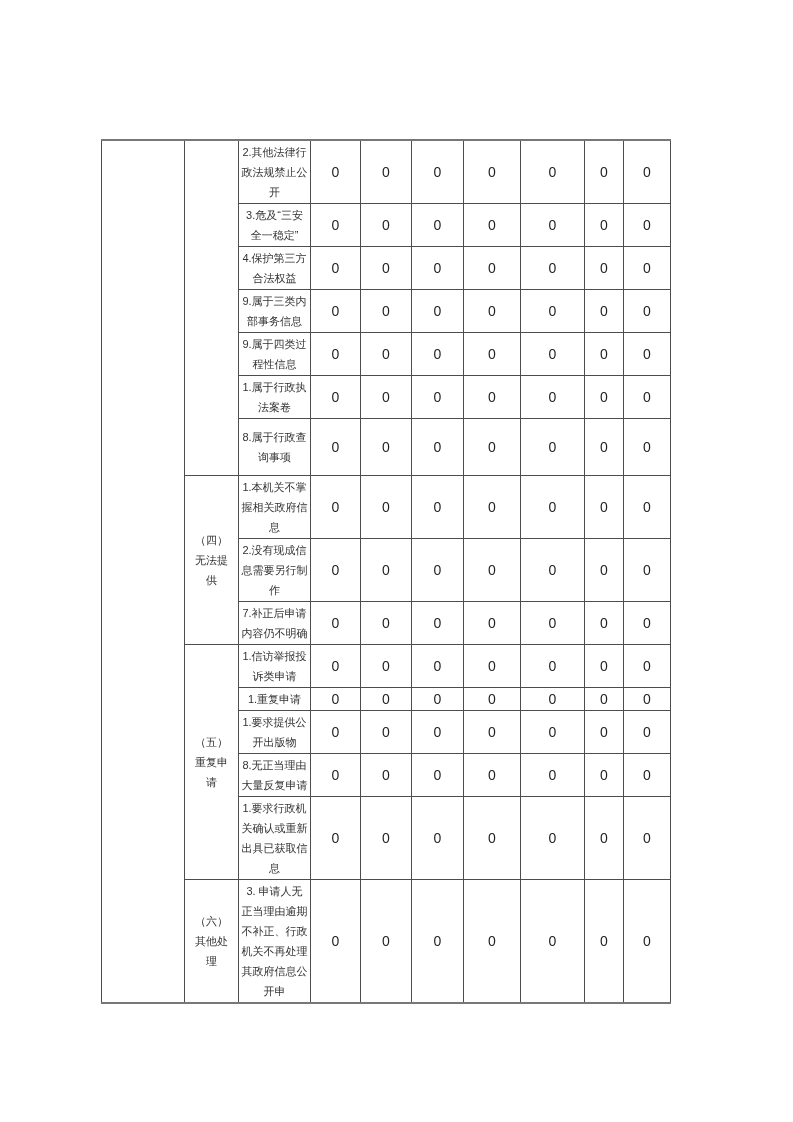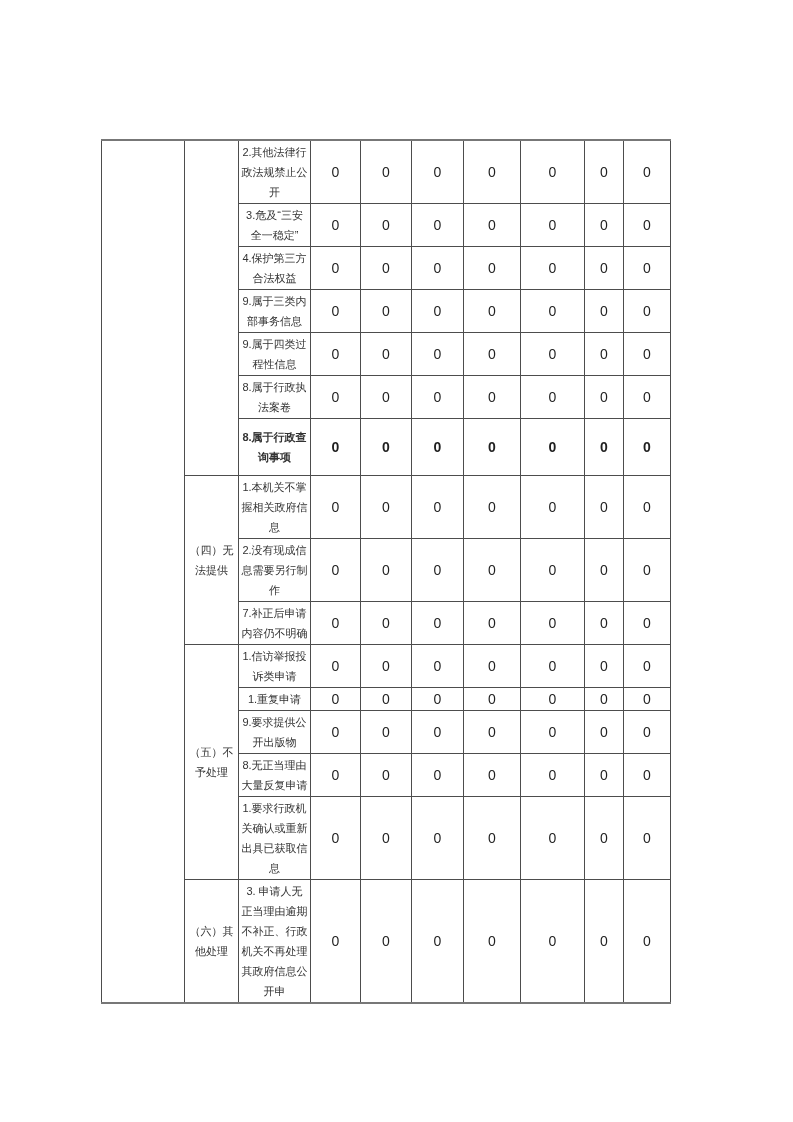--- a/index.html
+++ b/index.html
@@ -33,29 +33,29 @@
     font-size: 11px;
     line-height: 20px;
     padding: 1px 2px;
     word-break: break-all;
     overflow-wrap: anywhere;
   }
   .report-table td.outer-category-cell {
     padding: 0;
   }
   .report-table td.section-label-cell {
-    padding: 1px 2px;
+    padding: 1px 8px;
   }
   .report-table td.value-cell {
     font-size: 14px;
     color: var(--value-text, #1f1f1f);
     letter-spacing: 0;
   }
   
-  .report-table tbody tr:nth-child(7) { height: 57px; font-weight: bold; }
+  .report-table tbody tr:nth-child(7) { height: 57px; }
   
   .report-table tbody tr:nth-child(1) { height: 63px; }
 
   .c0 { width: 83px; }
   .c1 { width: 54px; }
   .c2 { width: 72px; }
   .c3 { width: 50px; }
   .c4 { width: 51px; }
   .c5 { width: 52px; }
   .c6 { width: 57px; }
@@ -127,21 +127,21 @@
           <td class="item-label-cell">9.属于四类过程性信息</td>
           <td class="value-cell">0</td>
           <td class="value-cell">0</td>
           <td class="value-cell">0</td>
           <td class="value-cell">0</td>
           <td class="value-cell">0</td>
           <td class="value-cell">0</td>
           <td class="value-cell">0</td>
         </tr>
         <tr>
-          <td class="item-label-cell">8.属于行政执法案卷</td>
+          <td class="item-label-cell">1.属于行政执法案卷</td>
           <td class="value-cell">0</td>
           <td class="value-cell">0</td>
           <td class="value-cell">0</td>
           <td class="value-cell">0</td>
           <td class="value-cell">0</td>
           <td class="value-cell">0</td>
           <td class="value-cell">0</td>
         </tr>
         <tr>
           <td class="item-label-cell">8.属于行政查询事项</td>
@@ -178,42 +178,42 @@
           <td class="item-label-cell">7.补正后申请内容仍不明确</td>
           <td class="value-cell">0</td>
           <td class="value-cell">0</td>
           <td class="value-cell">0</td>
           <td class="value-cell">0</td>
           <td class="value-cell">0</td>
           <td class="value-cell">0</td>
           <td class="value-cell">0</td>
         </tr>
         <tr>
-          <td class="section-label-cell" rowspan="5">（五）不予处理</td>
+          <td class="section-label-cell" rowspan="5">（五）重复申请</td>
           <td class="item-label-cell">1.信访举报投诉类申请</td>
           <td class="value-cell">0</td>
           <td class="value-cell">0</td>
           <td class="value-cell">0</td>
           <td class="value-cell">0</td>
           <td class="value-cell">0</td>
           <td class="value-cell">0</td>
           <td class="value-cell">0</td>
         </tr>
         <tr>
           <td class="item-label-cell">1.重复申请</td>
           <td class="value-cell">0</td>
           <td class="value-cell">0</td>
           <td class="value-cell">0</td>
           <td class="value-cell">0</td>
           <td class="value-cell">0</td>
           <td class="value-cell">0</td>
           <td class="value-cell">0</td>
         </tr>
         <tr>
-          <td class="item-label-cell">9.要求提供公开出版物</td>
+          <td class="item-label-cell">1.要求提供公开出版物</td>
           <td class="value-cell">0</td>
           <td class="value-cell">0</td>
           <td class="value-cell">0</td>
           <td class="value-cell">0</td>
           <td class="value-cell">0</td>
           <td class="value-cell">0</td>
           <td class="value-cell">0</td>
         </tr>
         <tr>
           <td class="item-label-cell">8.无正当理由大量反复申请</td>

